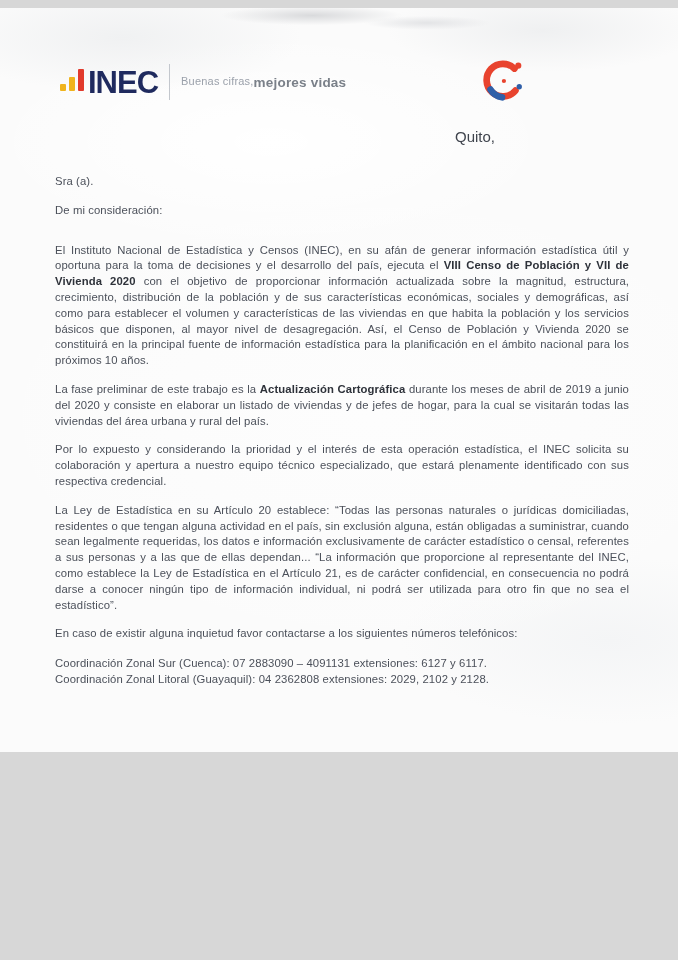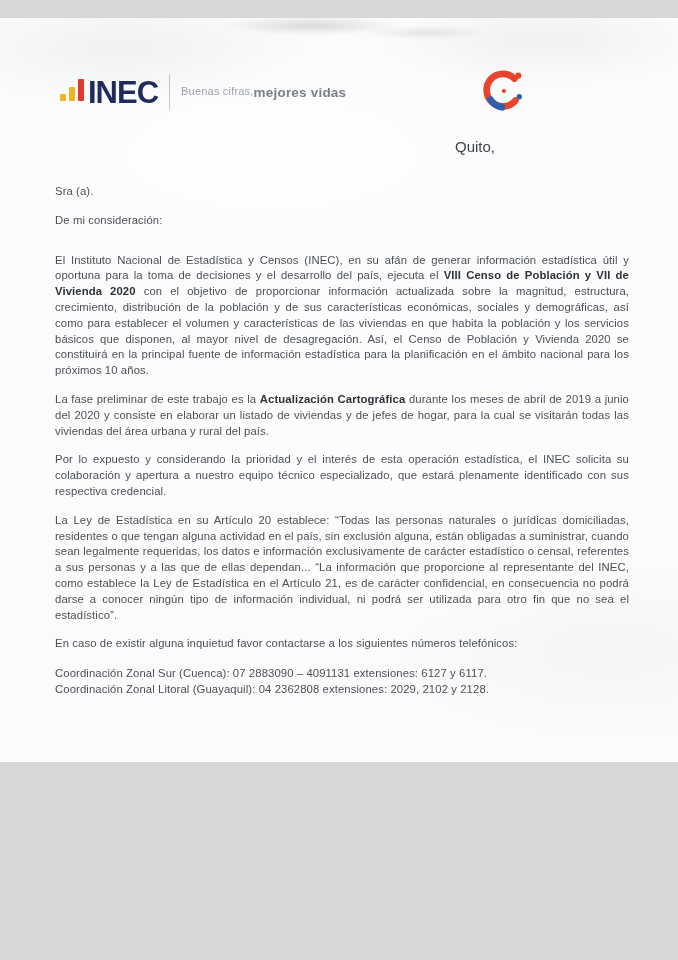--- a/index.html
+++ b/index.html
@@ -1,17 +1,17 @@
 <!DOCTYPE html>
 <html><head>
 <meta charset="utf-8">
 <style>
   html,body{margin:0;padding:0;background:#d7d7d7;}
   .page{
-    position:relative;width:678px;height:744px;margin:18px auto;overflow:hidden;
+    position:relative;width:678px;height:744px;margin:8px auto;overflow:hidden;
     font-family:"Liberation Sans",sans-serif;color:#4b505a;
     background:
       radial-gradient(ellipse 130px 14px at 46% 1%, #d9dadc 0%, transparent 70%),
       radial-gradient(ellipse 90px 10px at 63% 2%, #e3e4e6 0%, transparent 70%),
       radial-gradient(ellipse 300px 90px at 18% 4%, #f0f1f2 0%, transparent 60%),
       radial-gradient(ellipse 260px 70px at 80% 3%, #eff0f1 0%, transparent 60%),
       radial-gradient(ellipse 420px 160px at 40% 18%, #ffffff 0%, transparent 70%),
       radial-gradient(ellipse 500px 300px at 55% 55%, #fdfdfd 0%, transparent 80%),
       radial-gradient(ellipse 300px 120px at 90% 85%, #f4f5f6 0%, transparent 70%),
       #fbfbfb;

